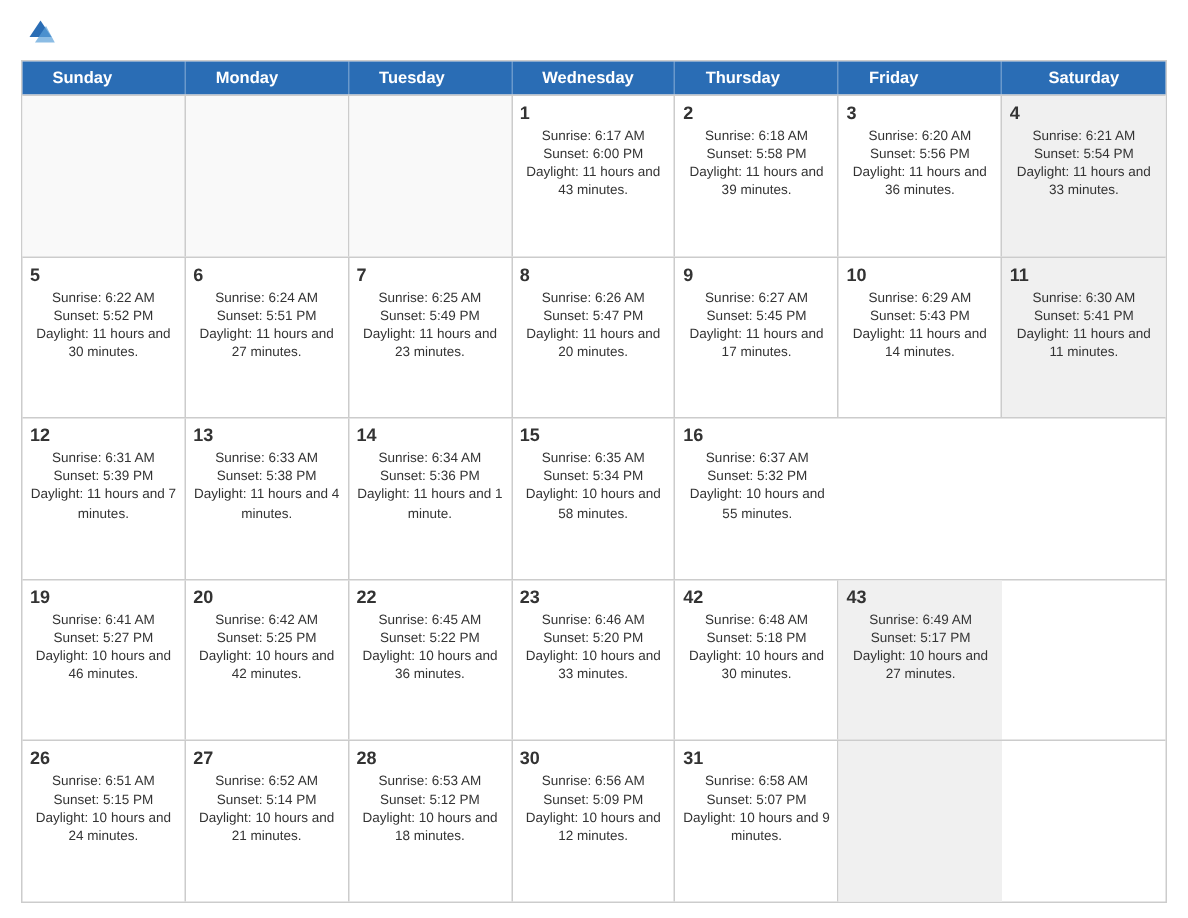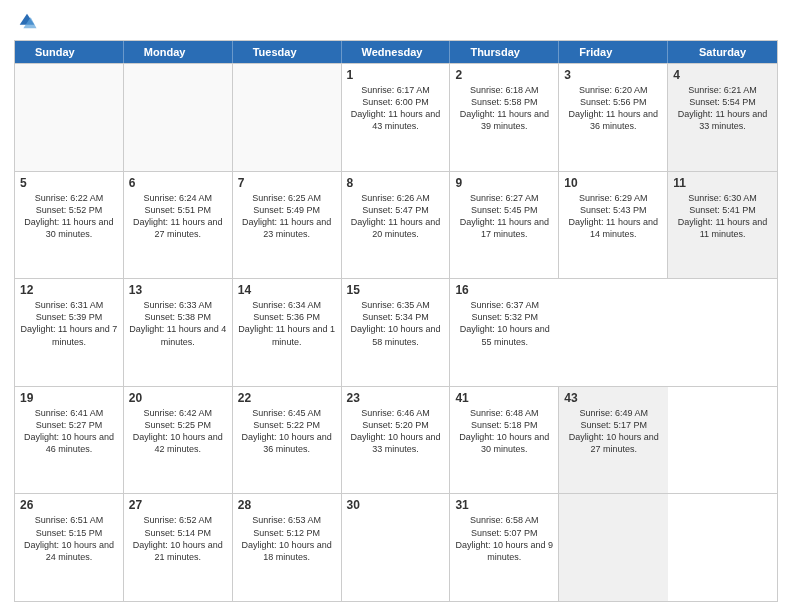--- a/index.html
+++ b/index.html
@@ -294,21 +294,21 @@
 and 36 minutes.</div>
           </div>
           <div class="cal-cell">
             <div class="day-num">23</div>
             <div class="cell-text">Sunrise: 6:46 AM
 Sunset: 5:20 PM
 Daylight: 10 hours
 and 33 minutes.</div>
           </div>
           <div class="cal-cell">
-            <div class="day-num">41</div>
+            <div class="day-num">42</div>
             <div class="cell-text">Sunrise: 6:48 AM
 Sunset: 5:18 PM
 Daylight: 10 hours
 and 30 minutes.</div>
           </div>
           <div class="cal-cell shaded">
             <div class="day-num">43</div>
             <div class="cell-text">Sunrise: 6:49 AM
 Sunset: 5:17 PM
 Daylight: 10 hours
@@ -332,20 +332,24 @@
           </div>
           <div class="cal-cell">
             <div class="day-num">28</div>
             <div class="cell-text">Sunrise: 6:53 AM
 Sunset: 5:12 PM
 Daylight: 10 hours
 and 18 minutes.</div>
           </div>
           <div class="cal-cell">
             <div class="day-num">30</div>
+            <div class="cell-text">Sunrise: 6:56 AM
+Sunset: 5:09 PM
+Daylight: 10 hours
+and 12 minutes.</div>
           </div>
           <div class="cal-cell">
             <div class="day-num">31</div>
             <div class="cell-text">Sunrise: 6:58 AM
 Sunset: 5:07 PM
 Daylight: 10 hours
 and 9 minutes.</div>
           </div>
           <div class="cal-cell empty shaded"></div>
         </div>

